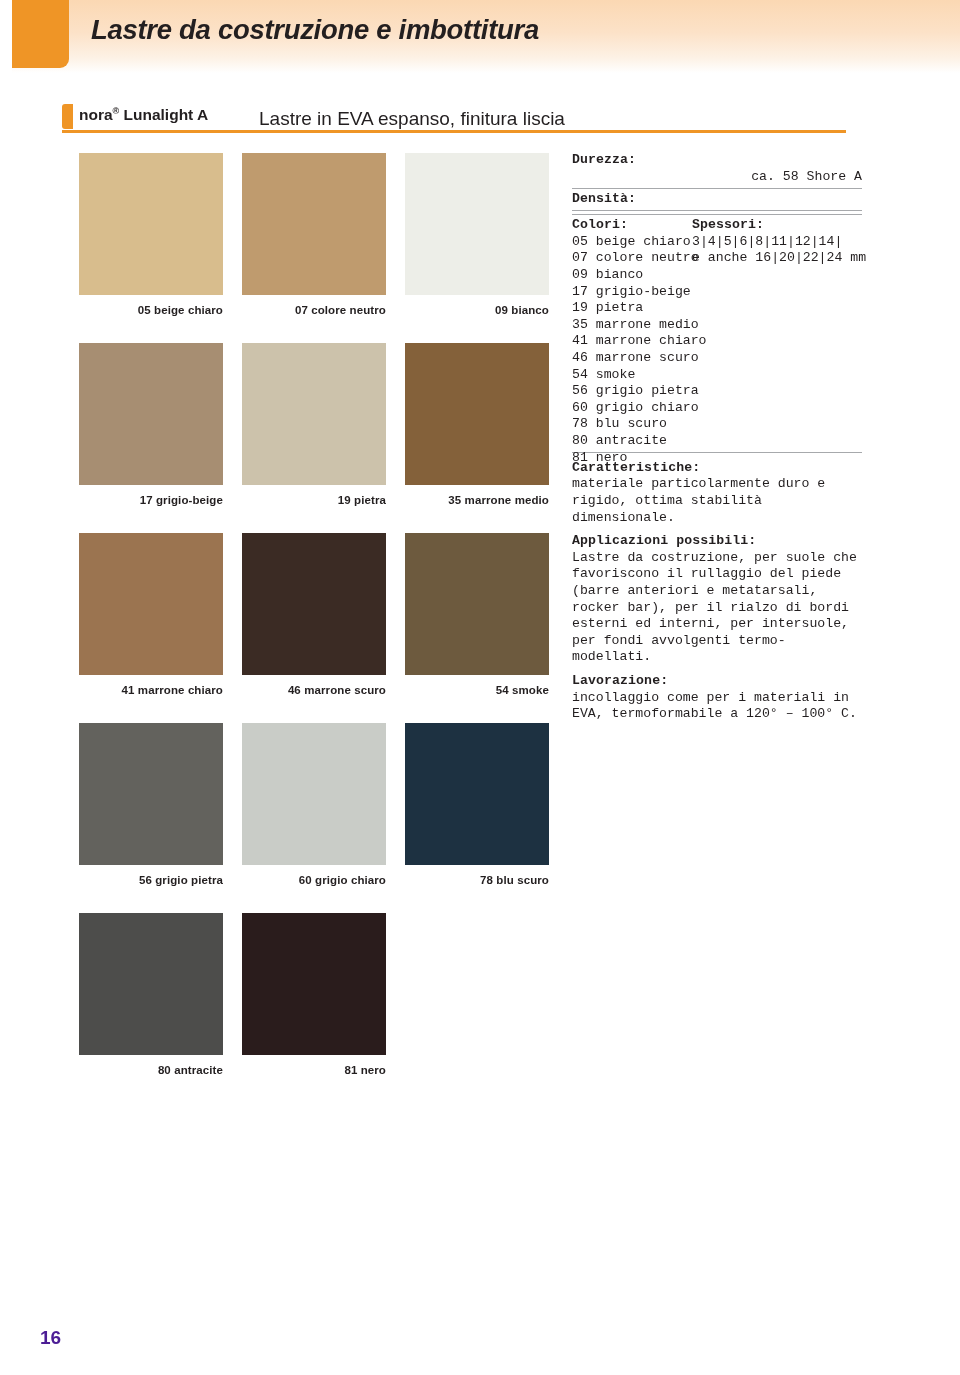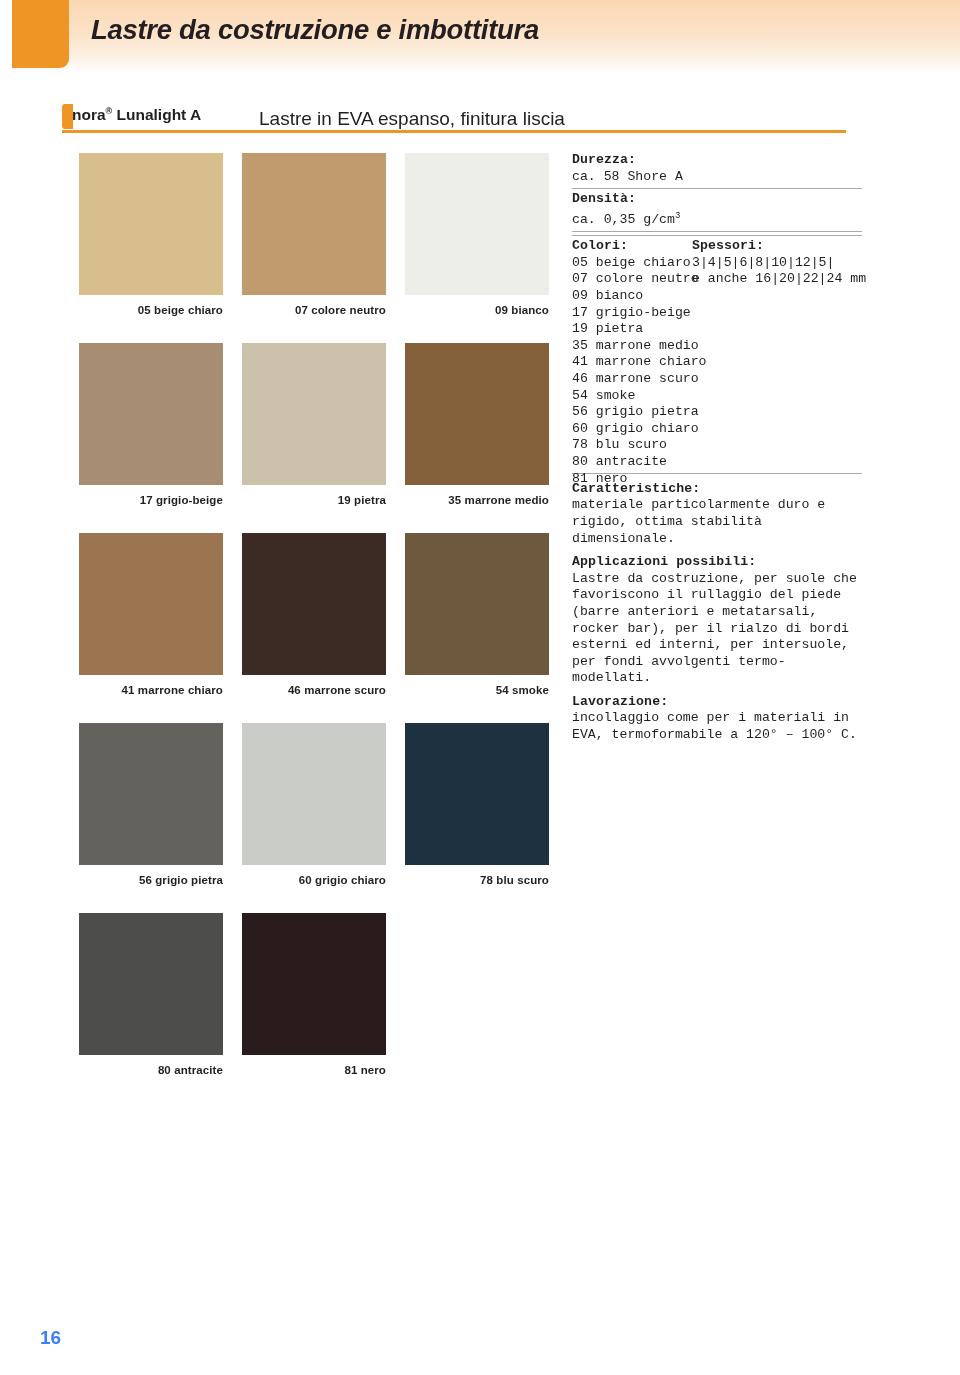--- a/index.html
+++ b/index.html
@@ -56,21 +56,21 @@
     border-bottom-left-radius: 3px;
   }
   #product-rule {
     position: absolute;
     left: 0; top: 26px;
     width: 784px; height: 2.5px;
     background: #ef9526;
   }
   #product-name {
     position: absolute;
-    left: 10px; top: 2px;
+    left: 17px; top: 2px;
     font-size: 15.5px;
     font-weight: bold;
     white-space: nowrap;
   }
   #product-name .reg { font-size: 9px; vertical-align: super; }
   #product-desc {
     position: absolute;
     left: 197px; top: 4px;
     font-size: 19px;
     font-weight: normal;
@@ -116,21 +116,21 @@
     width: 290px;
     font-size: 13.2px;
     line-height: 16.6px;
     font-family: Liberation Mono, monospace;
   }
   .spec-block { position: relative; }
   .spec-term {
     font-weight: bold;
     letter-spacing: 0.1px;
   }
-  .spec-value { font-weight: normal; }
+  .spec-value { font-weight: normal; text-align: right; }
   .spec-value .sup { font-size: 9px; vertical-align: super; }
   .spec-divider {
     border-top: 1px solid #a7a9ac;
     margin: 2.5px 0 2.5px 0;
     height: 0;
     font-size: 0;
     line-height: 0;
   }
   #colors-block {
     position: relative;
@@ -162,21 +162,21 @@
     font-weight: normal;
     line-height: 16.6px;
   }
 
   
   #page-number {
     position: absolute;
     left: 40px; top: 1327px;
     font-size: 19px;
     font-weight: bold;
-    color: #3b82f6;
+    color: #4c1d95;
   }
 </style>
 </head>
 <body>
 
 <div id="header-band">
   <div id="header-corner-block"></div>
   <div id="page-title">Lastre da costruzione e imbottitura</div>
 </div>
 
@@ -265,21 +265,20 @@
 <div id="spec-column">
 
   <div class="spec-block">
     <div class="spec-term">Durezza:</div>
     <div class="spec-value">ca. 58 Shore A</div>
   </div>
   <div class="spec-divider"></div>
 
   <div class="spec-block">
     <div class="spec-term">Densità:</div>
-    <div class="spec-value"><span>ca. 0,35 g/cm</span><span class="sup">3</span></div>
   </div>
   <div class="spec-divider"></div>
 
   <div class="spec-divider"></div>
 
   <div id="colors-block">
     <div id="colors-cols">
       <div id="colori-col">
         <div class="spec-term">Colori:</div>
         <div class="color-item">05 beige chiaro</div>
@@ -292,21 +291,21 @@
         <div class="color-item">46 marrone scuro</div>
         <div class="color-item">54 smoke</div>
         <div class="color-item">56 grigio pietra</div>
         <div class="color-item">60 grigio chiaro</div>
         <div class="color-item">78 blu scuro</div>
         <div class="color-item">80 antracite</div>
         <div class="color-item">81 nero</div>
       </div>
       <div id="spessori-col">
         <div class="spec-term">Spessori:</div>
-        <div class="thick-line">3|4|5|6|8|10|12|5|</div>
+        <div class="thick-line">3|4|5|6|8|11|12|14|</div>
         <div class="thick-line">e anche 16|20|22|24 mm</div>
       </div>
     </div>
   </div>
   <div class="spec-divider"></div>
 
   <div class="prose-block">
     <div class="prose-head">Caratteristiche:</div>
     <div class="prose-body">materiale particolarmente duro e rigido, ottima stabilità dimensionale.</div>
   </div>

